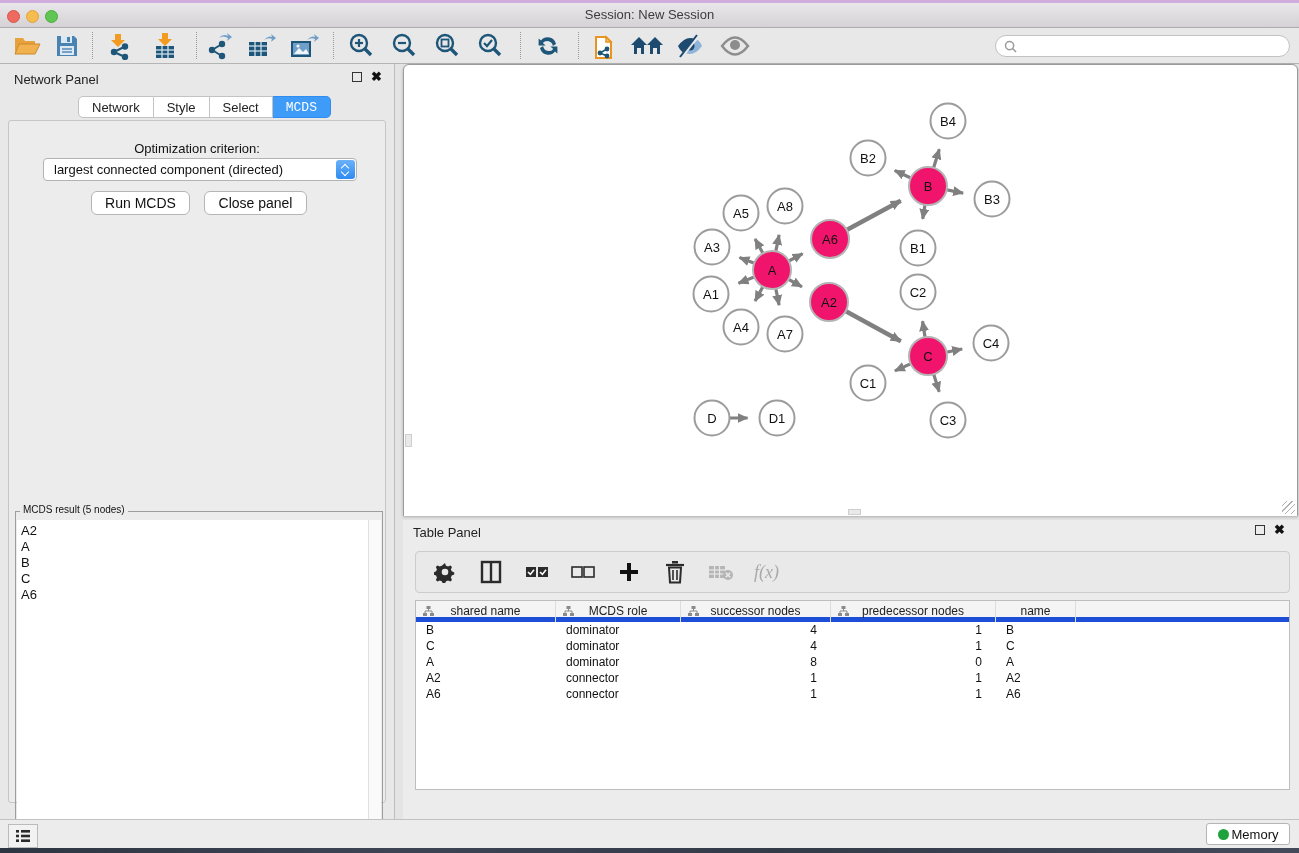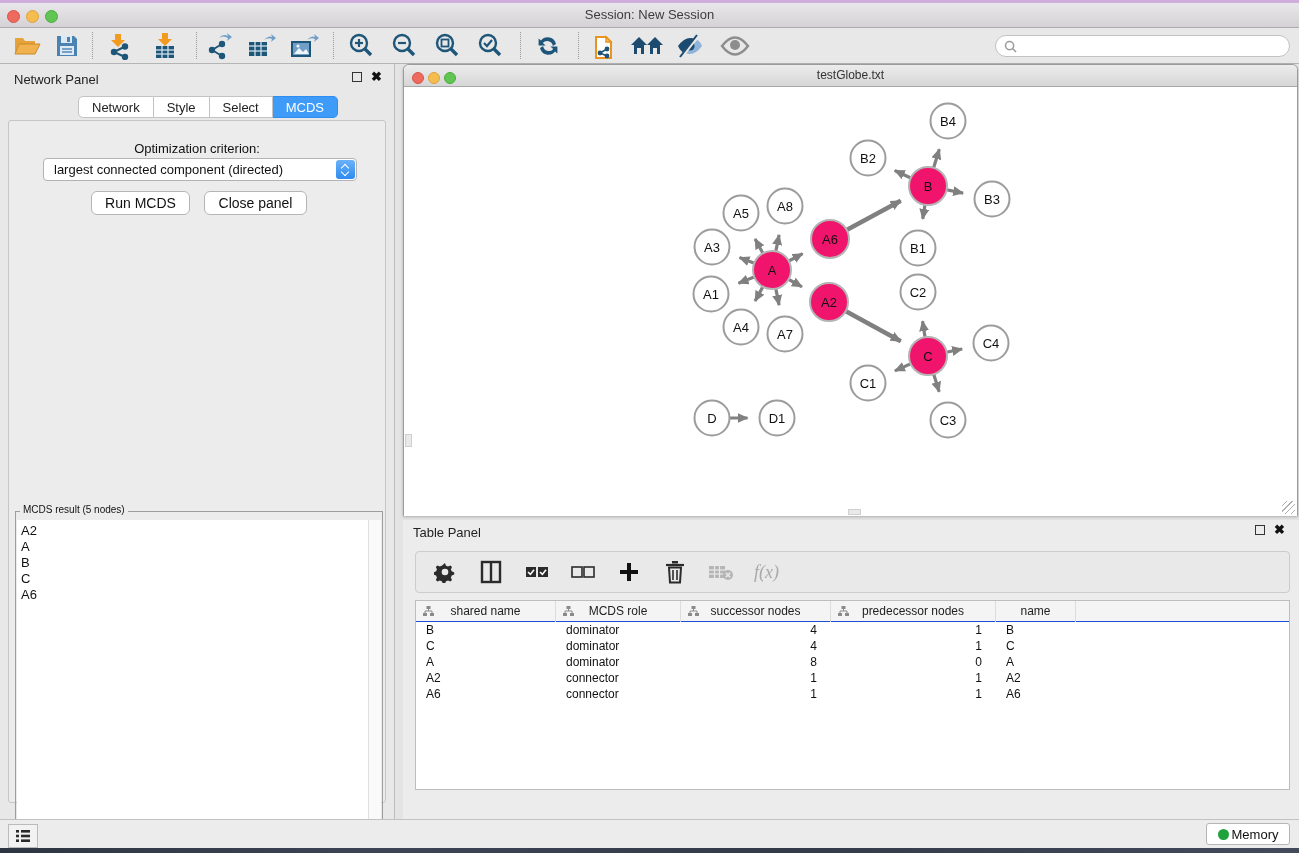--- a/index.html
+++ b/index.html
@@ -33,21 +33,21 @@
   
   #control-panel { left:0; top:64px; width:395px; height:755px; background:#e8e8e8; border-right:1px solid #bdbdbd; }
   #cp-header { position:absolute; left:14px; top:8px; font-size:13px; color:#222; }
   .panel-winbtns { position:absolute; right:12px; top:8px; display:flex; gap:9px; align-items:center; }
   .float-icon { width:10px; height:10px; border:1.5px solid #333; display:inline-block; }
   .close-icon { font-size:13px; font-weight:bold; color:#111; line-height:10px; }
   #cp-tabs { position:absolute; left:78px; top:32px; height:22px; display:flex; }
   .seg-tab { font-size:13px; padding:0 13px; line-height:21px; background:#fff; border:1px solid #c3c3c3; border-left:none; color:#222; cursor:default; }
   .seg-tab:first-child { border-left:1px solid #c3c3c3; border-radius:5px 0 0 5px; }
   .seg-tab:last-child { border-radius:0 5px 5px 0; }
-  .seg-tab.active { background:#3e9bf7; border-color:#2f8cf0; color:#fff; }
+  .seg-tab.active { background:#3e9bf7; border-color:#2f8cf0; color:#fff;font-family:Liberation Mono, monospace; }
   #cp-content { position:absolute; left:8px; top:56px; width:378px; height:683px; background:#ececec; border:1px solid #c6c6c6; border-radius:3px; }
   #opt-label { position:absolute; left:0; top:20px; width:100%; text-align:center; font-size:13px; color:#111; }
   #combo { position:absolute; left:34px; top:37px; width:314px; height:23px; background:#fff; border:1px solid #b3b3b3; border-radius:4px; }
   #combo .combo-text { position:absolute; left:10px; top:0; line-height:21px; font-size:13px; color:#111; }
   #combo .stepper { position:absolute; right:1px; top:1px; width:19px; height:19px; border-radius:3px;
     background:linear-gradient(#6cb1f8,#2e8bf1); display:flex; flex-direction:column; align-items:center; justify-content:center; }
   .chev { width:7px; height:7px; position:relative; }
   .chev:before { content:""; position:absolute; left:0; top:2px; width:5px; height:5px; border:1.6px solid #fff; border-bottom:none; border-right:none; transform:rotate(45deg); }
   .chev.down:before { transform:rotate(225deg); top:-1px; }
   .cp-btn { position:absolute; top:70px; height:24px; background:#fff; border:1px solid #b5b5b5; border-radius:6px; font-size:14px; color:#111; font-family:"Liberation Sans",sans-serif; }
@@ -77,21 +77,21 @@
   #resize-grip { position:absolute; right:2px; bottom:2px; width:13px; height:13px;
     background:repeating-linear-gradient(135deg,transparent 0 3px,#b0b0b0 3px 4px); }
 
   
   #table-panel { position:absolute; left:8px; top:456px; width:896px; height:299px; background:#ececec; }
   #tp-header { position:absolute; left:10px; top:5px; font-size:13px; color:#222; }
   #tp-toolbar { position:absolute; left:12px; top:31px; width:875px; height:42px; background:#e9e9e9; border:1px solid #cccccc; border-radius:4px; display:flex; align-items:center; padding-left:16px; gap:20px; }
   .tp-icon { display:flex; align-items:center; justify-content:center; width:26px; height:26px; }
   .fx-label { font-family:"Liberation Serif",serif; font-style:italic; font-size:18px; color:#a9a9a9; }
   #tp-table { position:absolute; left:12px; top:80px; width:875px; height:190px; background:#fff; border:1px solid #bdbdbd; overflow:hidden; }
-  #tp-thead { position:absolute; left:0; top:0; width:100%; height:21px; background:#f4f4f4; border-bottom:1px solid #1d4ed8; display:flex; }
+  #tp-thead { position:absolute; left:0; top:0; width:100%; height:21px; background:#f4f4f4; border-bottom:5px solid #1d4ed8; display:flex; }
   .th-cell { position:relative; height:21px; border-right:1px solid #dddddd; font-size:12px; color:#222; }
   .th-cell .th-label { position:absolute; width:100%; text-align:center; line-height:20px; }
   .th-cell .th-ico { position:absolute; left:7px; top:5px; }
   #tp-rows { position:absolute; left:0; top:21px; width:100%; }
   .t-row { display:flex; height:16px; }
   .t-cell { font-size:12px; color:#111; line-height:16px; overflow:hidden; white-space:nowrap; }
   .t-cell.al { padding-left:10px; text-align:left; }
   .t-cell.ar { padding-right:14px; text-align:right; }
   #tp-tabs { position:absolute; left:257px; top:273px; height:22px; display:flex; }
   #statusbar { left:0; top:819px; width:1299px; height:29px; background:#ececec; border-top:1px solid #c2c2c2; }
@@ -307,26 +307,20 @@
           <div>C</div>
           <div>A6</div>
         </div>
       <div id="result-scrollbar"></div>
     </div>
   </div>
 </div>
 
 <div class="abs" id="workspace">
   <div id="network-window">
-    <div id="nw-titlebar">
-      <div class="traffic">
-        <span class="tl red"></span><span class="tl yellow"></span><span class="tl green"></span>
-      </div>
-      <div id="nw-title">testGlobe.txt</div>
-    </div>
     <div id="nw-canvas">
       <svg id="edge-svg" width="893" height="428">
         <defs>
           <marker id="arrow" markerUnits="userSpaceOnUse" markerWidth="14" markerHeight="12" refX="10" refY="5" orient="auto">
             <path d="M0,0 L11,5 L0,10 Z" fill="#808080"></path>
           </marker>
         </defs>
         <g id="edge-group">
             <line x1="368" y1="182" x2="351.09427243384454" y2="150.91527512029478" stroke="#808080" stroke-width="3.2" marker-end="url(#arrow)"></line>
             <line x1="368" y1="182" x2="375.1277322334419" y2="146.9096259276706" stroke="#808080" stroke-width="3.2" marker-end="url(#arrow)"></line>

